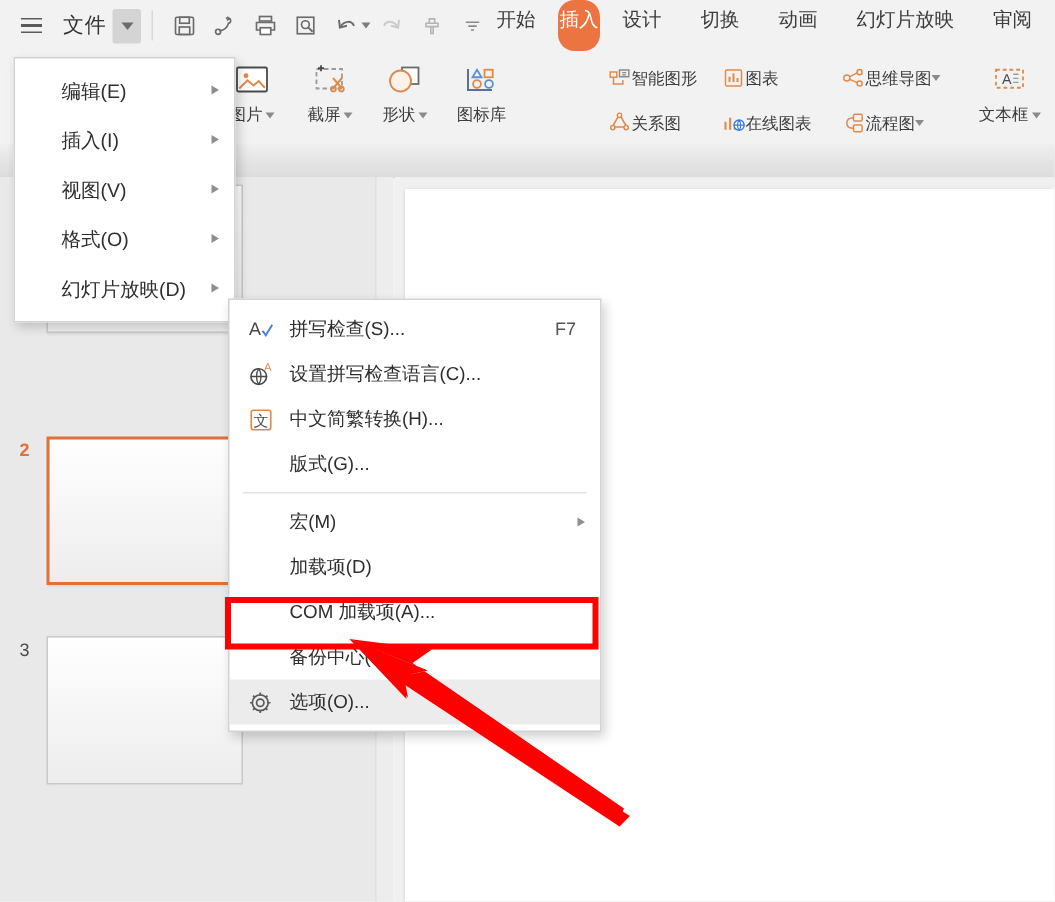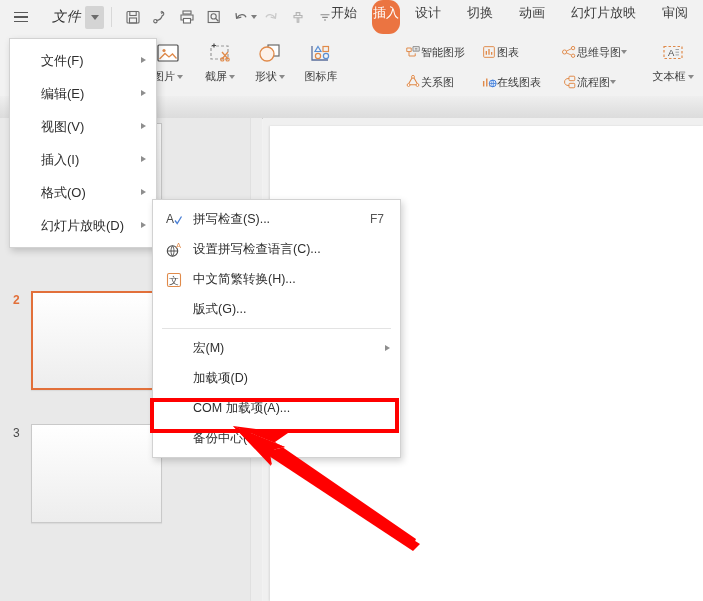--- a/index.html
+++ b/index.html
@@ -8,21 +8,21 @@
     background:#f2f2f2;
     font-family:"Liberation Sans","DejaVu Sans",sans-serif;
     font-size:12px;color:#333;
     -webkit-font-smoothing:antialiased;
   }
   
   .topbar{position:absolute;left:0;top:0;width:703px;height:34px;background:#f2f2f2;}
   .tb-left{position:absolute;left:0;top:0;height:34px;display:flex;align-items:center;}
   .hamburger{width:22px;height:34px;display:flex;flex-direction:column;justify-content:center;align-items:center;gap:3px;margin-left:10px;}
   .hamburger i{display:block;width:14px;height:1.5px;background:#5a5a5a;}
-  .file-label{font-size:14px;color:#333;margin-left:20px;letter-spacing:.5px;font-style:italic;}
+  .file-label{font-size:14px;color:#333;margin-left:10px;letter-spacing:.5px;}
   .file-caret{width:19px;height:23px;margin-left:4px;background:#d4d4d4;border-radius:2px;
     display:flex;align-items:center;justify-content:center;}
   .caret-dn{width:0;height:0;border-left:4px solid transparent;border-right:4px solid transparent;border-top:5px solid #6b6b6b;}
   .tb-sep{width:1px;height:20px;background:#d8d8d8;margin:0 7px;}
   .qa{display:flex;align-items:center;gap:0px;}
   .qa-btn{width:27px;height:27px;display:flex;align-items:center;justify-content:center;}
   .qa-btn svg{display:block;}
   .mini-caret{width:0;height:0;border-left:3px solid transparent;border-right:3px solid transparent;border-top:4px solid #7d7d7d;margin-left:-3px;}
   
   .tabs{position:absolute;left:320px;top:0;height:34px;display:flex;gap:4px;}
@@ -307,33 +307,29 @@
 
   <div class="sp-scroll"></div>
 </div>
 
 <div class="canvas">
   <div class="slide"></div>
 </div>
 
 <div class="menu menu1">
   <div class="mi">
-    <span>文件(F)</span>
+    <span>编辑(E)</span>
     <i class="arr"></i>
   </div>
   <div class="mi">
-    <span>编辑(E)</span>
+    <span>插入(I)</span>
     <i class="arr"></i>
   </div>
   <div class="mi">
     <span>视图(V)</span>
-    <i class="arr"></i>
-  </div>
-  <div class="mi">
-    <span>插入(I)</span>
     <i class="arr"></i>
   </div>
   <div class="mi">
     <span>格式(O)</span>
     <i class="arr"></i>
   </div>
   <div class="mi">
     <span>幻灯片放映(D)</span>
     <i class="arr"></i>
   </div>
@@ -388,20 +384,30 @@
   </div>
 
   <div class="mi2">
     <span>COM 加载项(A)...</span>
   </div>
 
   <div class="mi2">
     <span>备份中心(K)...</span>
   </div>
 
+  <div class="mi2 hl">
+    <span class="mico">
+      <svg width="17" height="17" viewBox="0 0 18 18">
+          <circle cx="9" cy="9" r="2.6" fill="none" stroke="#5a5a5a" stroke-width="1.2"></circle>
+          <path d="M9 1.8v2.1M9 14.1v2.1M1.8 9h2.1M14.1 9h2.1M3.9 3.9l1.5 1.5M12.6 12.6l1.5 1.5M14.1 3.9l-1.5 1.5M5.4 12.6l-1.5 1.5" stroke="#5a5a5a" stroke-width="1.2"></path>
+          <circle cx="9" cy="9" r="5.6" fill="none" stroke="#5a5a5a" stroke-width="1.2"></circle>
+        </svg>
+    </span>
+    <span>选项(O)...</span>
+  </div>
 </div>
 
 <div class="redbox"></div>
 
 <svg class="arrowsvg" width="230" height="135" viewBox="0 0 230 135">
   <path d="M3 6 L55 27 L38 31 L183 126 L186 119 L45 22 L58 13 Z" fill="#ff0000"></path>
   <path d="M3 6 L55 27 L38 31 Z" fill="#ff0000"></path>
   <path d="M3 6 L42 45 L39 30 Z" fill="#ff0000"></path>
   <path d="M3 6 L50 25 L40 33 L41 46 Z" fill="#ff0000"></path>
   <path d="M39 30 L190 124 L183 131 L36 34 Z" fill="#ff0000"></path>

